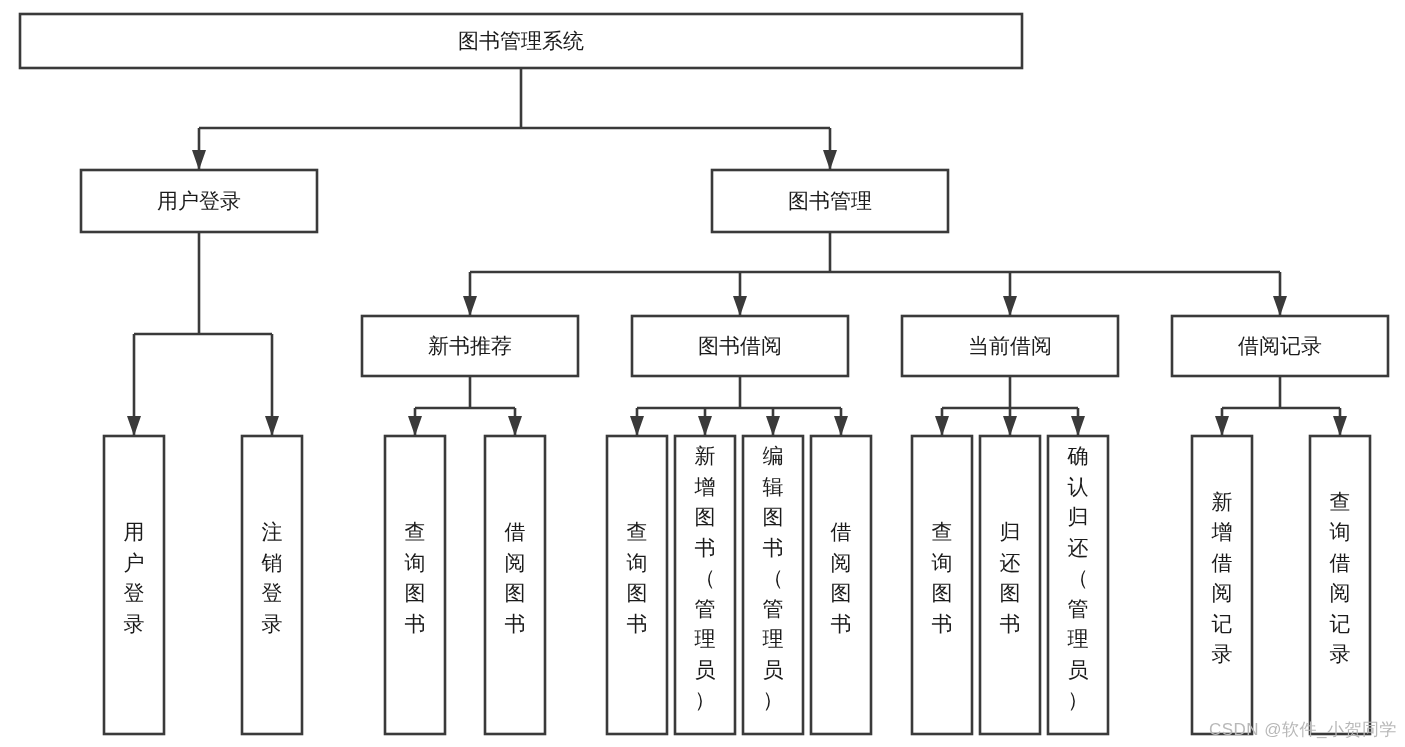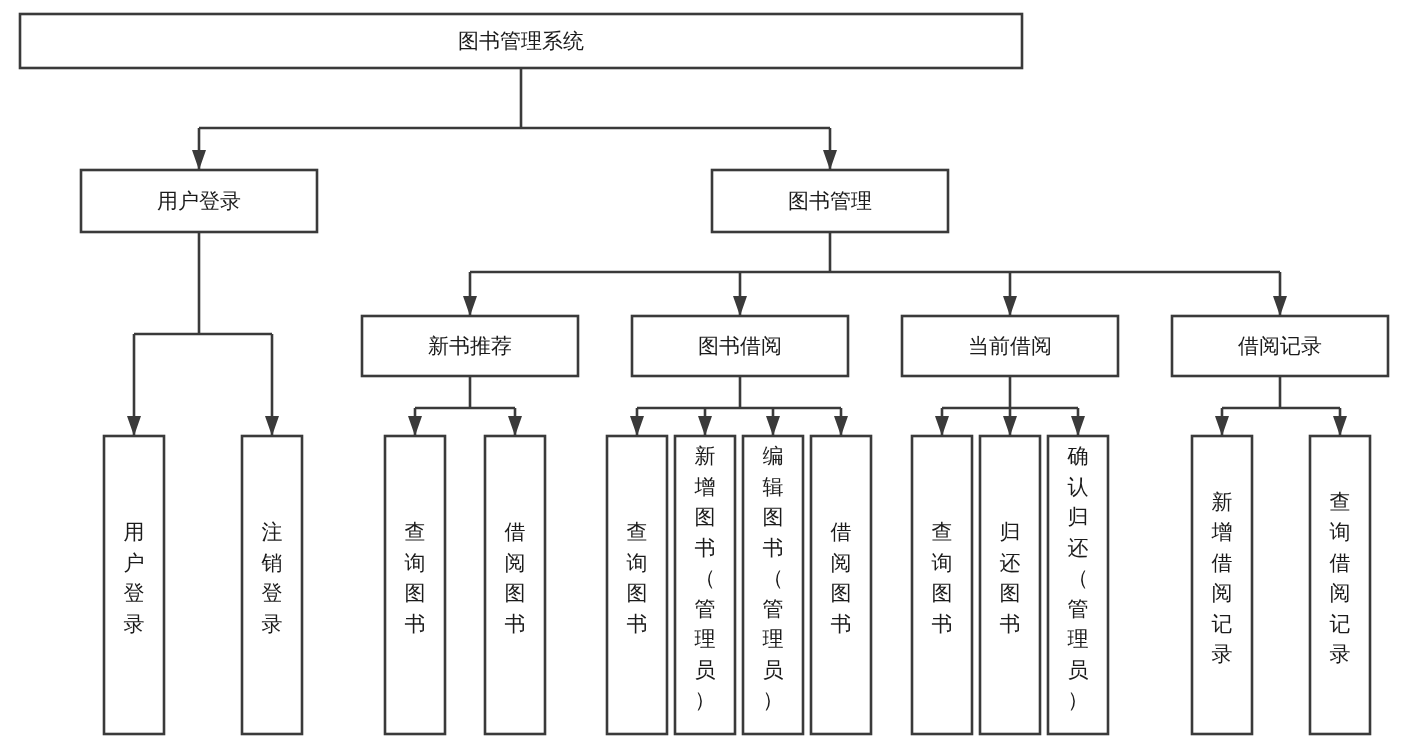--- a/index.html
+++ b/index.html
@@ -207,13 +207,14 @@
         <g>
           <rect x="1192" y="436" width="60" height="298" class="node-rect"></rect>
           <text x="1222" class="node-label-vert"><tspan x="1222" y="508.75">新</tspan><tspan x="1222" y="539.25">增</tspan><tspan x="1222" y="569.75">借</tspan><tspan x="1222" y="600.25">阅</tspan><tspan x="1222" y="630.75">记</tspan><tspan x="1222" y="661.25">录</tspan></text>
         </g>
         <g>
           <rect x="1310" y="436" width="60" height="298" class="node-rect"></rect>
           <text x="1340" class="node-label-vert"><tspan x="1340" y="508.75">查</tspan><tspan x="1340" y="539.25">询</tspan><tspan x="1340" y="569.75">借</tspan><tspan x="1340" y="600.25">阅</tspan><tspan x="1340" y="630.75">记</tspan><tspan x="1340" y="661.25">录</tspan></text>
         </g>
       </g>
   </svg>
+  <div class="watermark">CSDN @软件_小贺同学</div>
 </div>
 
 </body></html>

